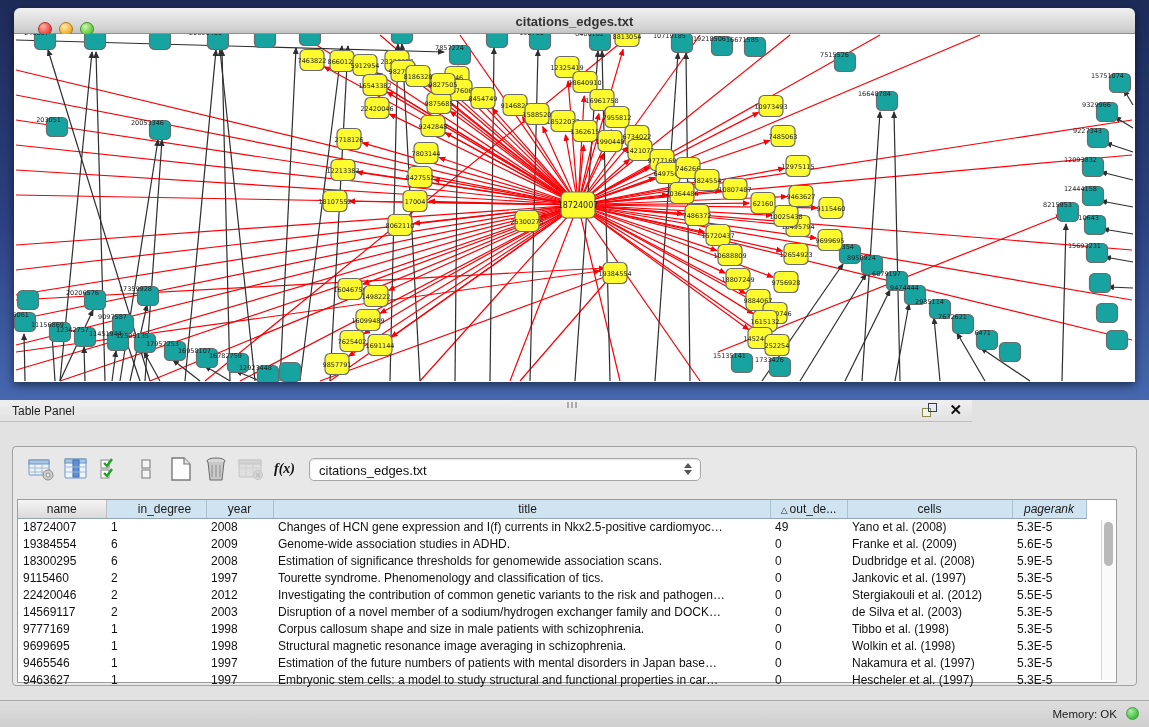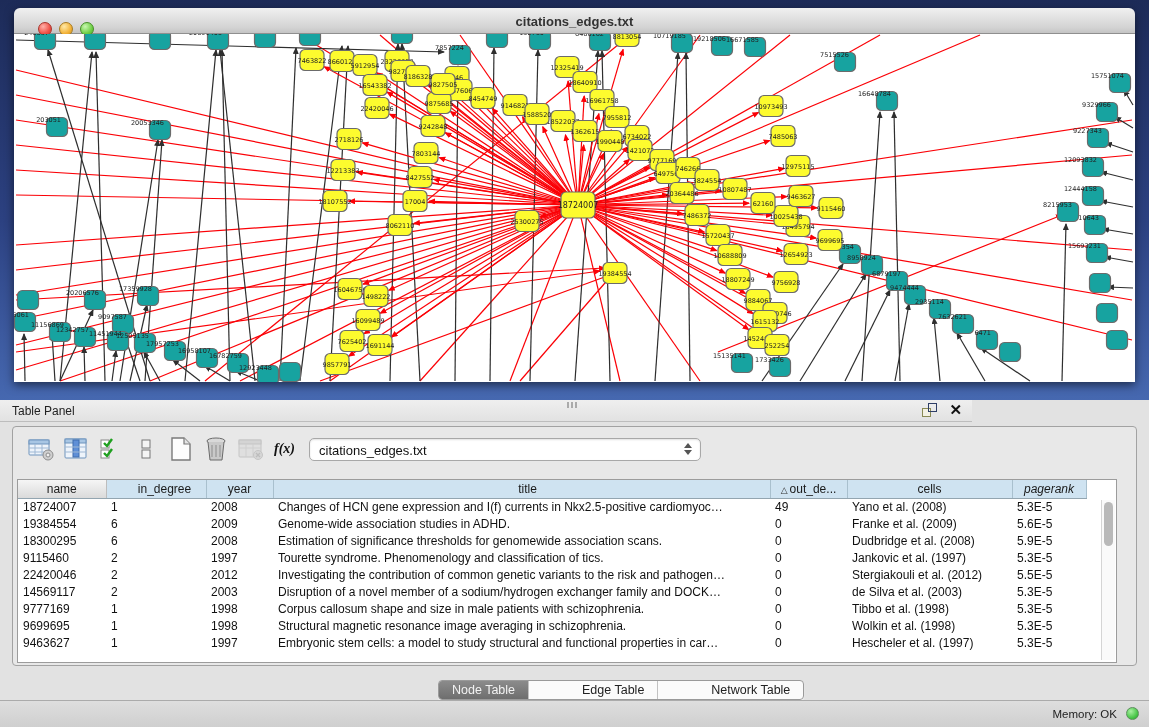--- a/index.html
+++ b/index.html
@@ -29,21 +29,21 @@
   .grip { position:absolute; left:567px; top:2px; width:12px; height:6px;
           background:repeating-linear-gradient(90deg,#9a9a9a 0 2px,transparent 2px 4px); opacity:.8; }
   .bar-icons { position:absolute; right:10px; top:3px; display:flex; gap:12px; align-items:center; }
   .float-ic { position:relative; width:15px; height:14px; }
   .float-ic .sq1 { position:absolute; left:0; bottom:0; width:9px; height:9px; border:1.5px solid #8a8a55; background:#f4f2e4; }
   .float-ic .sq2 { position:absolute; right:0; top:0; width:9px; height:9px; border:1.5px solid #2e3e66; background:transparent; }
   .close-x { font-size:15px; font-weight:bold; color:#111; line-height:14px; cursor:default; }
 
   
   .panel-body { position:absolute; left:0; top:422px; width:1149px; height:278px; background:#e2e2e2; }
-  .panel-box { position:absolute; left:12px; top:4px; width:1125px; height:240px;
+  .panel-box { position:absolute; left:12px; top:24px; width:1125px; height:240px;
                border:1px solid #a2a2a2; border-radius:4px; background:#e8e8e8; }
   .toolbar { position:absolute; left:0; top:0; width:100%; height:44px; display:flex; align-items:center; padding-left:12px; }
   .tb-btn { width:32px; height:32px; margin-right:3px; display:flex; align-items:center; justify-content:center; }
   .tb-btn svg { display:block; }
   .fx { font-family:"Liberation Serif", serif; font-style:italic; font-weight:bold; font-size:14px; color:#111; margin:0 6px 0 4px; }
   .src-select { position:relative; width:392px; height:23px; margin-left:8px; background:#fff;
                 border:1px solid #a8a8a8; border-radius:5px; box-shadow:inset 0 1px 2px rgba(0,0,0,.12); }
   .src-select .val { position:absolute; left:9px; top:4px; font-size:13px; color:#111; }
   .sel-arrows { position:absolute; right:8px; top:4px; display:flex; flex-direction:column; gap:2px; }
   .sel-arrows i { display:block; width:0; height:0; border-left:4px solid transparent; border-right:4px solid transparent; }
@@ -646,20 +646,29 @@
             <tr>
               <td>9699695</td>
               <td>1</td>
               <td>1998</td>
               <td>Structural magnetic resonance image averaging in schizophrenia.</td>
               <td>0</td>
               <td>Wolkin et al. (1998)</td>
               <td>5.3E-5</td>
             </tr>
             <tr>
+              <td>9465546</td>
+              <td>1</td>
+              <td>1997</td>
+              <td>Estimation of the future numbers of patients with mental disorders in Japan base…</td>
+              <td>0</td>
+              <td>Nakamura et al. (1997)</td>
+              <td>5.3E-5</td>
+            </tr>
+            <tr>
               <td>9463627</td>
               <td>1</td>
               <td>1997</td>
               <td>Embryonic stem cells: a model to study structural and functional properties in car…</td>
               <td>0</td>
               <td>Hescheler et al. (1997)</td>
               <td>5.3E-5</td>
             </tr>
           </tbody>
       </table>

